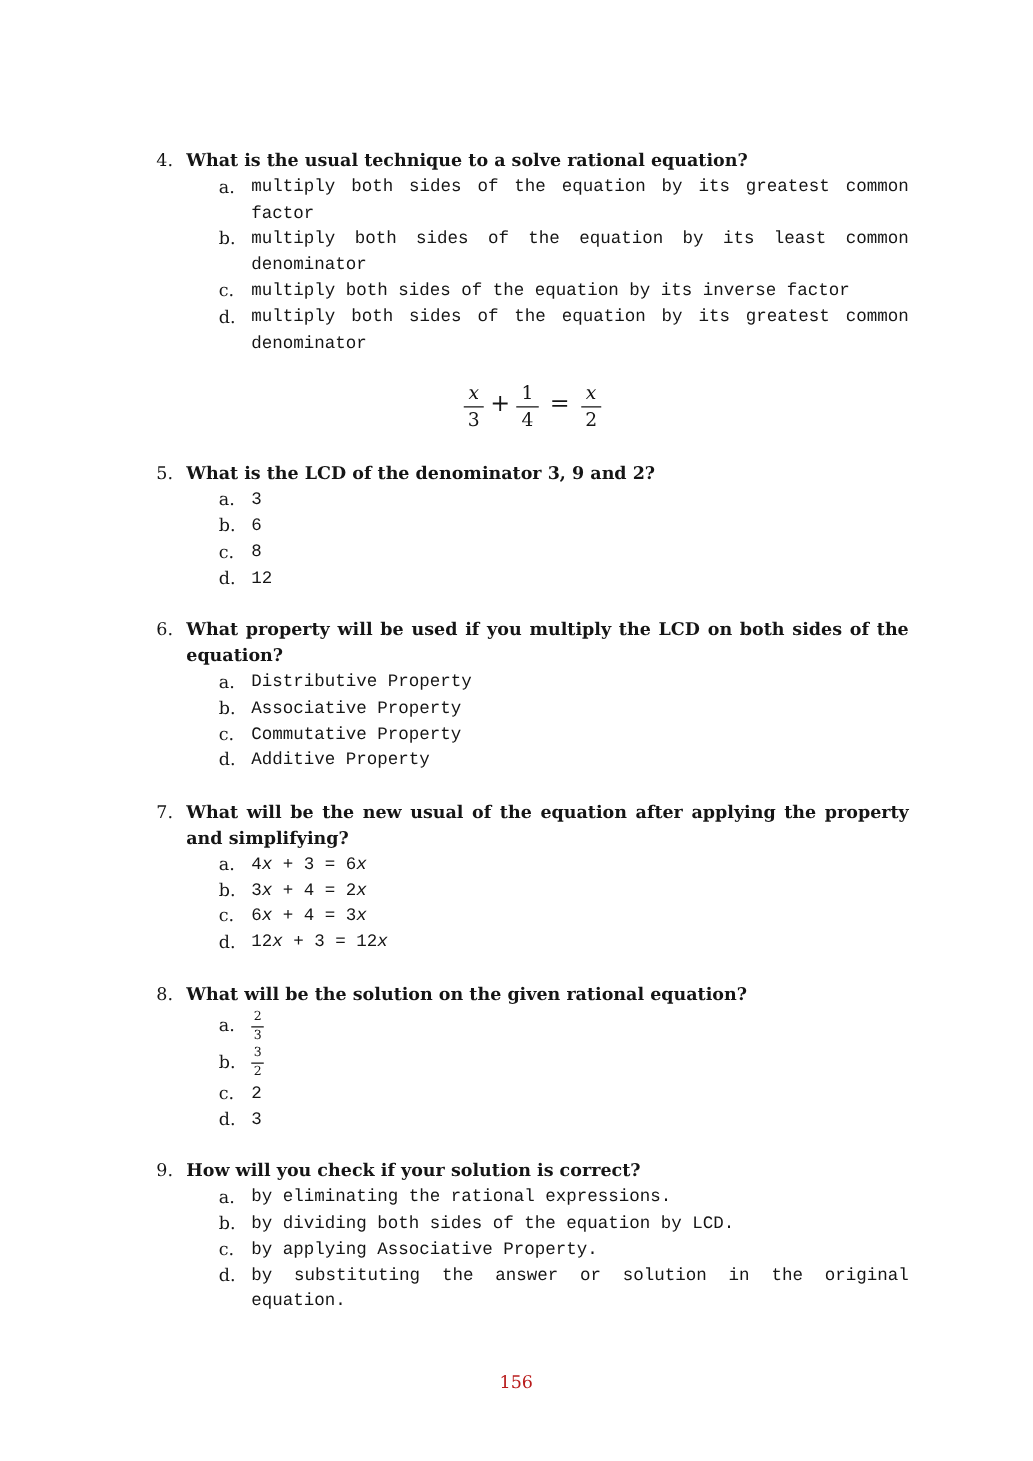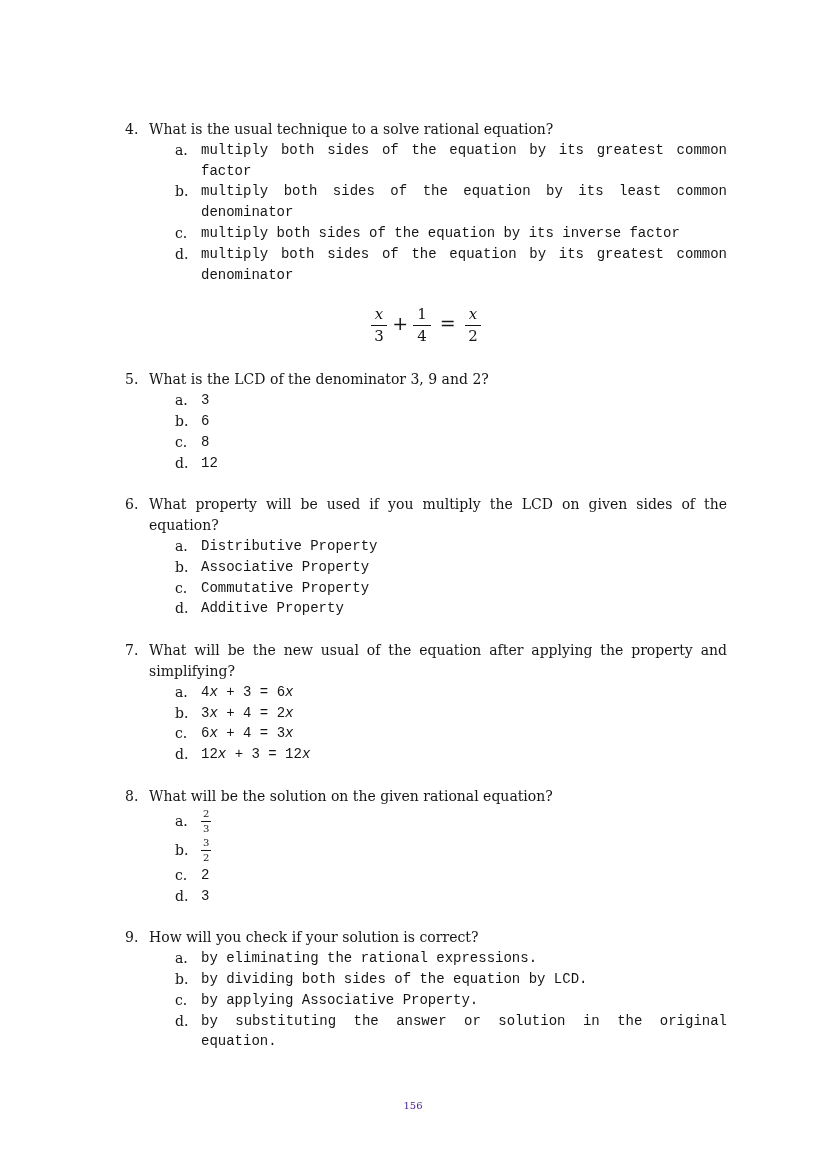--- a/index.html
+++ b/index.html
@@ -8,21 +8,21 @@
     width:826px; height:1169px; overflow:hidden; position:relative;
     color:#151515;
     font-family:"DejaVu Serif","Liberation Serif",serif;
     font-size:14px; line-height:20.8px;
   }
   .content { padding:119px 99px 0 125px; }
 
   .question { margin-bottom:21px; }
   .q-head { display:flex; }
   .q-num { flex:0 0 24px; }
-  .q-text { flex:1; text-align:justify; }
+  .q-text { flex:1; text-align:justify;font-weight:bold; }
   .options { margin-left:50px; }
   .option { display:flex; }
   .o-letter { flex:0 0 26px; }
   .o-text { flex:1; text-align:justify;font-family:Liberation Mono, monospace; }
   .it { font-style:italic; }
 
   .reference { margin-bottom:25px; }
   .ref-text { padding-left:5px; }
   .equation { text-align:center; margin-top:4px; font-size:15px; line-height:1; }
   .frac { display:inline-block; vertical-align:middle; text-align:center; }
@@ -30,21 +30,21 @@
   .frac .den { display:block; padding-top:3px; }
   .equation .op { font-size:19px; vertical-align:middle; margin:0 5px; position:relative; top:-2px; }
   .equation .op-eq { margin:0 9px; }
 
   .opt-frac { align-items:center; min-height:29px; }
   .opt-frac .frac { font-size:10px; line-height:1; }
   .opt-frac .frac .num { padding:0 2px 2px; border-bottom:1px solid #151515; }
   .opt-frac .frac .den { padding-top:2px; }
 
   .footer { position:absolute; left:0; right:0; top:1096px; text-align:center; }
-  .page-number { font-size:10px; color:#4c1d95; }
+  .page-number { font-size:14px; color:#b91c1c; }
   .watermark {
     font-family:"Liberation Sans","DejaVu Sans",sans-serif;
     font-size:17px; color:#c9c9c9; letter-spacing:0.5px; margin-top:2px;
   }
 </style>
 </head>
 <body>
 
 <div class="content">
 
@@ -100,21 +100,21 @@
       <div class="option">
         <span class="o-letter">d.</span>
         <span class="o-text">12</span>
       </div>
     </div>
   </div>
 
   <div class="question">
     <div class="q-head">
       <span class="q-num">6.</span>
-      <span class="q-text">What property will be used if you multiply the LCD on given sides of the equation?</span>
+      <span class="q-text">What property will be used if you multiply the LCD on both sides of the equation?</span>
     </div>
     <div class="options">
       <div class="option">
         <span class="o-letter">a.</span>
         <span class="o-text">Distributive Property</span>
       </div>
       <div class="option">
         <span class="o-letter">b.</span>
         <span class="o-text">Associative Property</span>
       </div>

